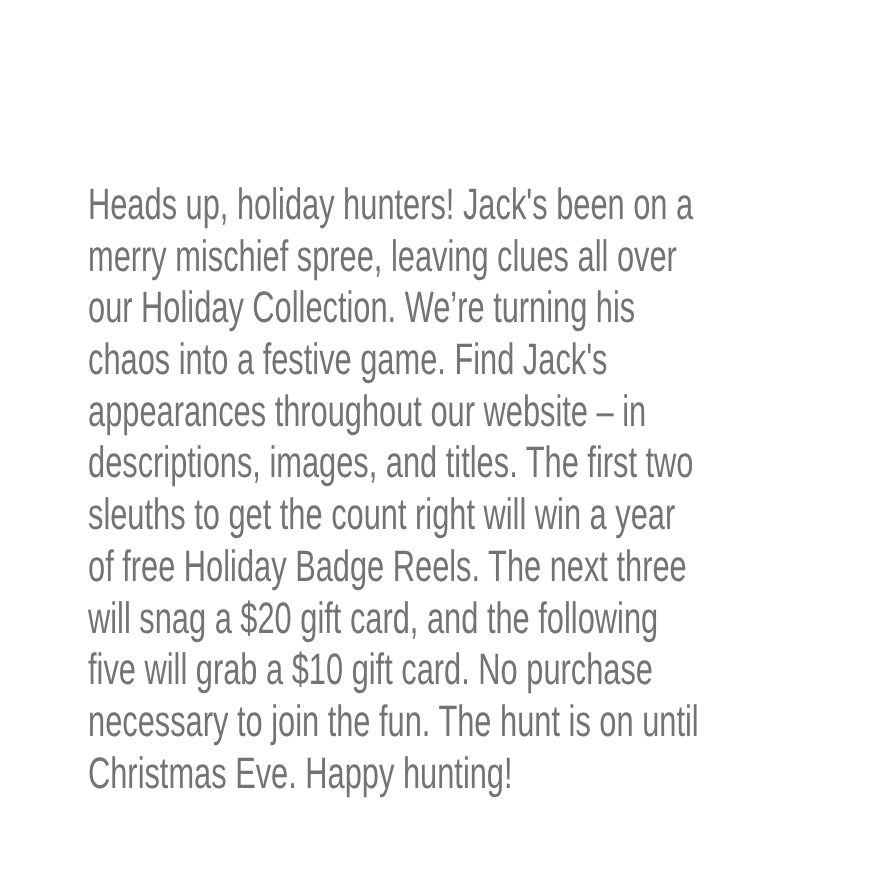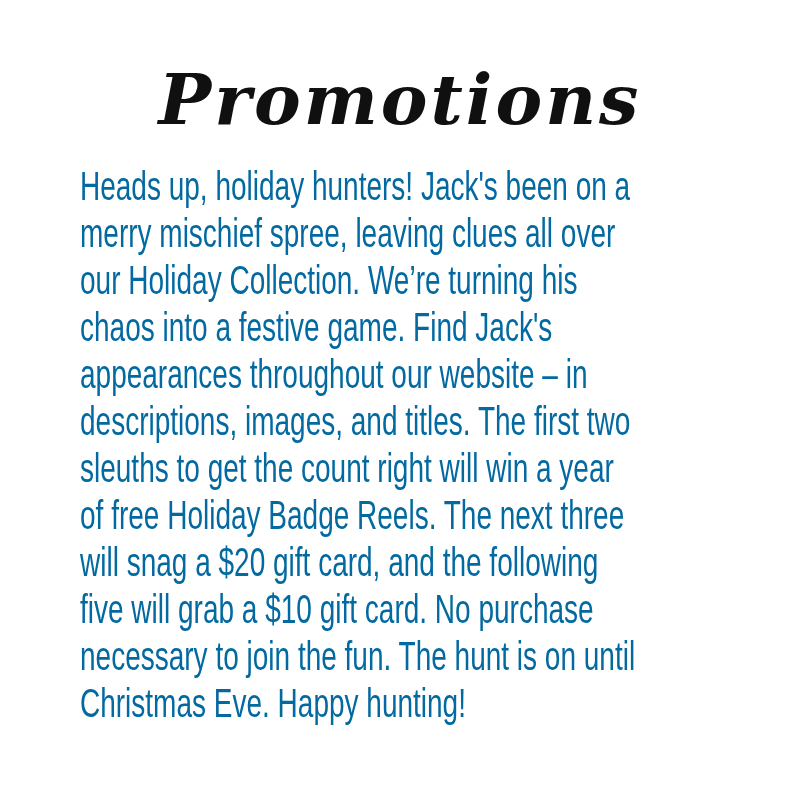--- a/index.html
+++ b/index.html
@@ -27,36 +27,35 @@
     font-size: 70px;
     letter-spacing: 3px;
     color: #101010;
     margin: 0;
   }
   .paragraph {
     position: absolute;
     top: 163px;
     left: 80px;
     width: 680px;
-    color: #0369a1;
+    color: #737373;
   }
   .paragraph .line {
     font-family: "Liberation Sans", sans-serif;
     font-size: 40px;
     line-height: 47px;
     white-space: nowrap;
     transform: scaleX(0.70);
     transform-origin: 0 50%;
   }
 </style>
 </head>
 <body>
 
 <div class="page">
-  <h1 class="title">Promotions</h1>
   <div class="paragraph">
       <div class="line">Heads up, holiday hunters! Jack's been on a</div>
       <div class="line">merry mischief spree, leaving clues all over</div>
       <div class="line">our Holiday Collection. We’re turning his</div>
       <div class="line">chaos into a festive game. Find Jack's</div>
       <div class="line">appearances throughout our website – in</div>
       <div class="line">descriptions, images, and titles. The first two</div>
       <div class="line">sleuths to get the count right will win a year</div>
       <div class="line">of free Holiday Badge Reels. The next three</div>
       <div class="line">will snag a $20 gift card, and the following</div>

